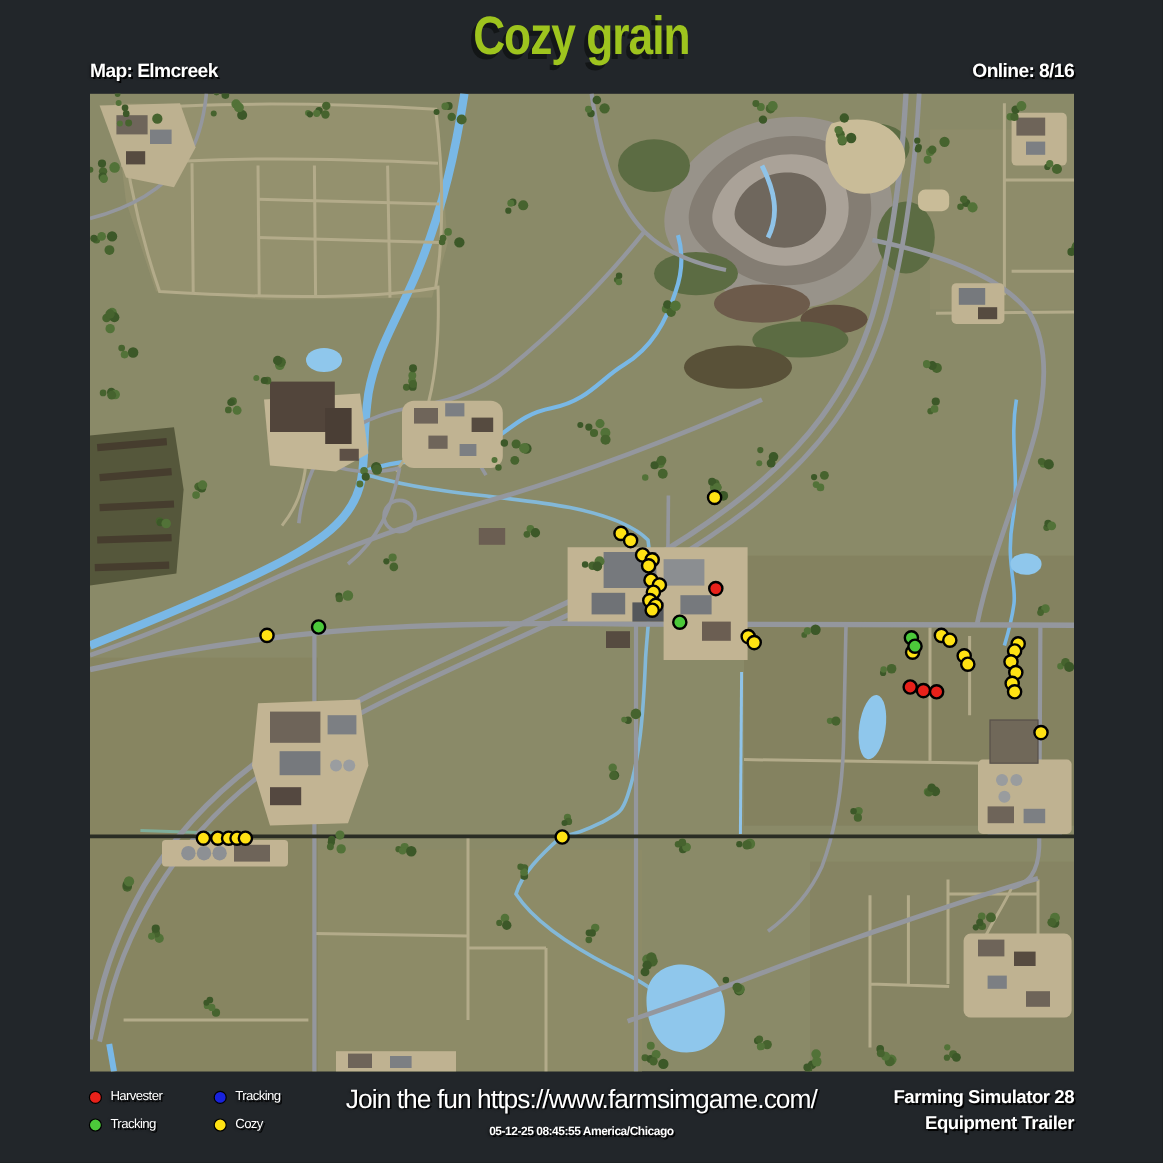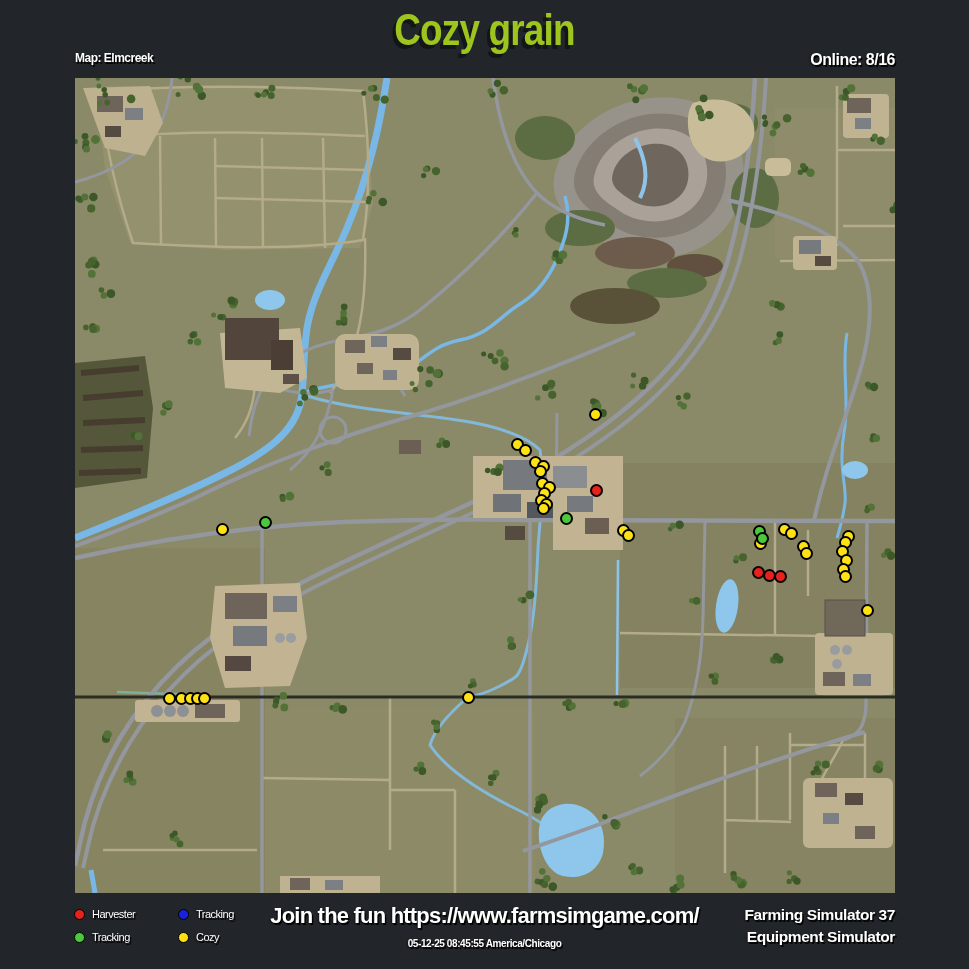--- a/index.html
+++ b/index.html
@@ -3,34 +3,34 @@
 <meta charset="utf-8">
 <style>
   html,body{margin:0;padding:0;background:#16181b;}
   .stage{position:relative;width:969px;height:969px;background:#22262a;overflow:hidden;
          font-family:"Liberation Sans",sans-serif;color:#fff;}
   .shadowed{text-shadow:1.5px 1.5px 0 rgba(0,0,0,.9), -1px 1px 2px rgba(0,0,0,.55);}
   .page-title{position:absolute;top:4px;left:0;right:0;text-align:center;
               font-size:45px;font-weight:800;letter-spacing:-1px;color:#9ec41e;
               transform:scaleX(.82);transform-origin:center;
               text-shadow:-4px 4px 0 rgba(8,10,8,.55);white-space:nowrap;}
-  .hdr-left{position:absolute;left:75px;top:51px;font-size:12px;font-weight:bold;letter-spacing:-.5px;}
+  .hdr-left{position:absolute;left:75px;top:51px;font-size:16px;font-weight:bold;letter-spacing:-.5px;}
   .hdr-right{position:absolute;right:74px;top:51px;font-size:16px;font-weight:bold;letter-spacing:-.5px;}
   .map-wrap{position:absolute;left:75px;top:78px;width:820px;height:815px;}
   .map-wrap svg{position:absolute;left:0;top:0;}
   .marker-layer{position:absolute;left:0;top:0;width:100%;height:100%;}
   .marker{position:absolute;width:9px;height:9px;border:2px solid #000;border-radius:50%;box-sizing:content-box;}
   .footer-legend{position:absolute;left:74px;top:906px;display:grid;
                  grid-auto-flow:column;grid-template-rows:repeat(2,auto);
                  grid-template-columns:104px auto;row-gap:7px;}
   .legend-item{display:flex;align-items:center;gap:7px;}
   .legend-dot{width:9px;height:9px;border:1.5px solid #000;border-radius:50%;box-sizing:content-box;flex:0 0 auto;}
   .legend-label{font-size:11px;font-weight:normal;letter-spacing:-.5px;line-height:16px;}
   .promo{position:absolute;left:200px;right:200px;top:903px;text-align:center;
-         font-size:22px;font-weight:700;letter-spacing:-.8px;white-space:nowrap;}
+         font-size:22px;font-weight:400;letter-spacing:-.8px;white-space:nowrap;}
   .timestamp{position:absolute;left:200px;right:200px;top:938px;text-align:center;
              font-size:10px;font-weight:bold;letter-spacing:-.4px;}
   .app-block{position:absolute;right:74px;top:904px;text-align:right;
              font-size:15.5px;font-weight:bold;letter-spacing:-.4px;line-height:22px;}
 </style>
 </head>
 <body>
 
 <div class="stage">
 
@@ -555,17 +555,17 @@
       </div>
       <div class="legend-item">
         <span class="legend-dot" style="background: rgb(255, 226, 19);"></span>
         <span class="legend-label shadowed">Cozy</span>
       </div>
     </div>
 
   <div class="promo shadowed">Join the fun https://www.farmsimgame.com/</div>
   <div class="timestamp shadowed">05-12-25 08:45:55 America/Chicago</div>
   <div class="app-block shadowed">
-    <div>Farming Simulator 37</div>
-    <div>Equipment Simulator</div>
+    <div>Farming Simulator 28</div>
+    <div>Equipment Trailer</div>
   </div>
 
 </div>
 
 </body></html>

